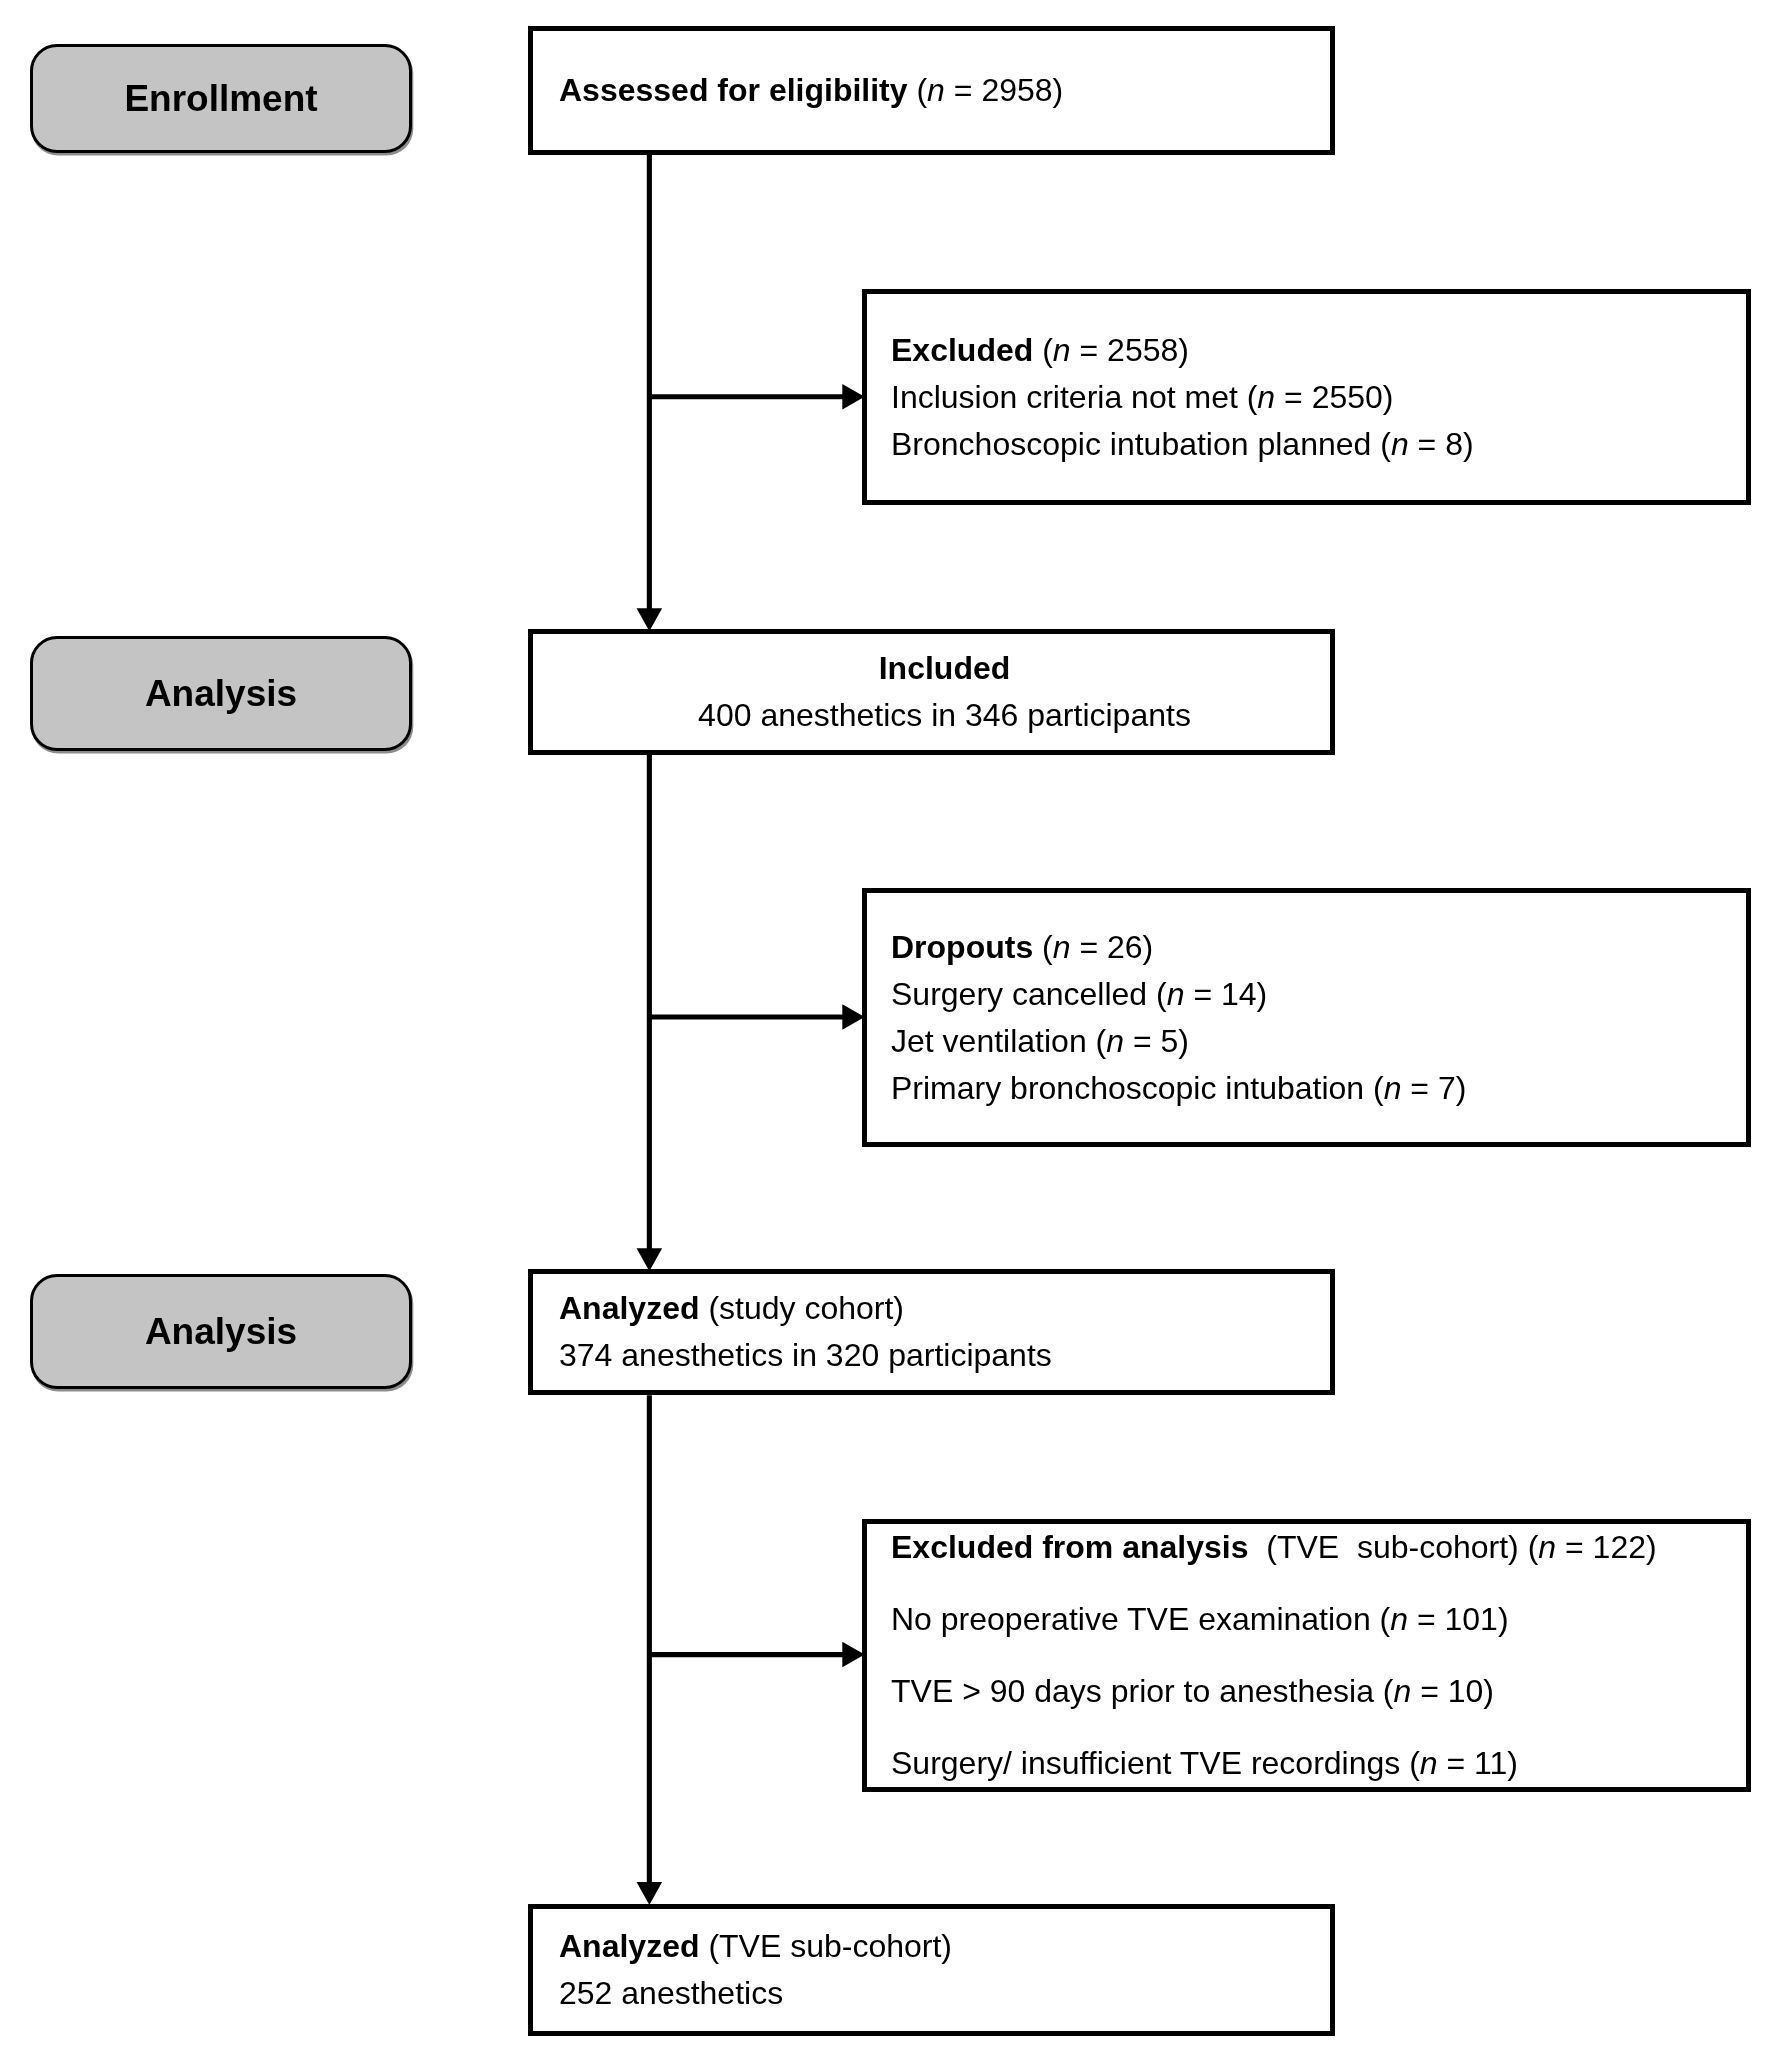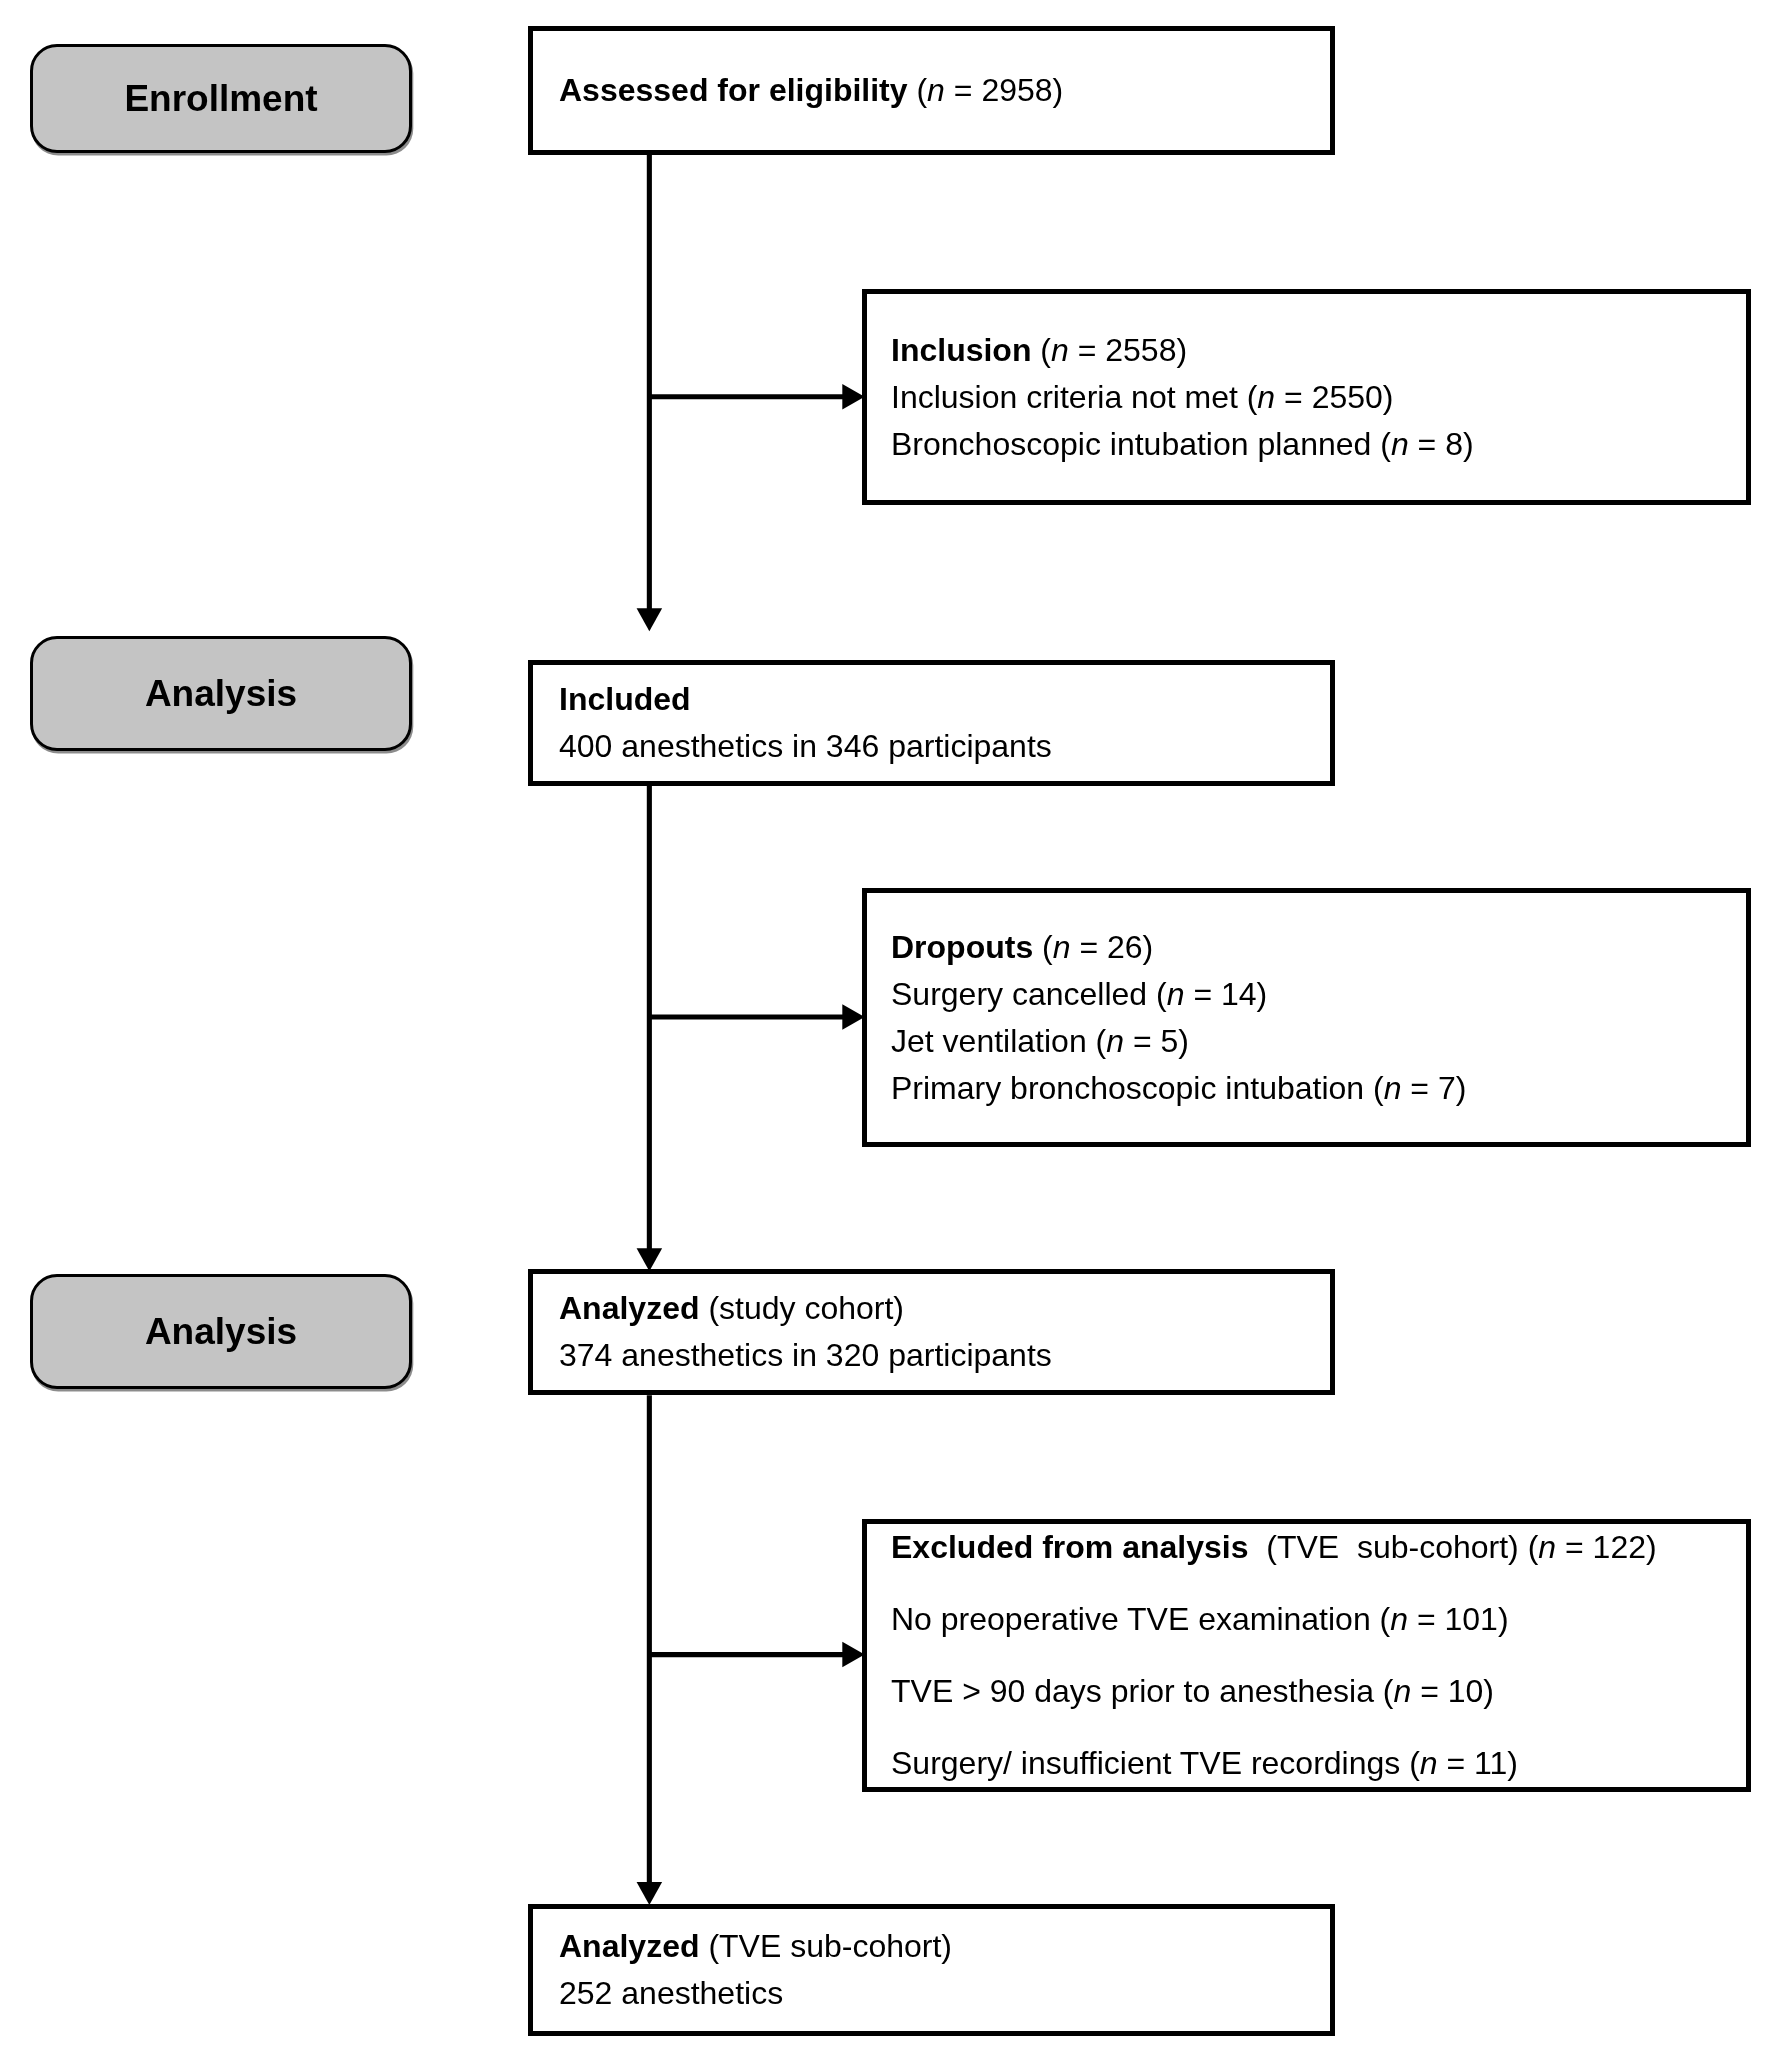--- a/index.html
+++ b/index.html
@@ -86,37 +86,37 @@
     <span>Analysis</span>
   </div>
   <div class="stage-label" style="left:30px; top:1274px; width:382px; height:115px;">
     <span>Analysis</span>
   </div>
 
   <div class="flow-box" style="left:528px; top:25.6px; width:807px; height:129px;">
       <div class="line"><span class="b">Assessed for eligibility </span><span>(</span><span class="i">n</span><span> = 2958)</span></div>
     </div>
 
-  <div class="flow-box" style="left:528px; top:660px; width:807px; height:126px;">
+  <div class="flow-box" style="left:528px; top:629px; width:807px; height:126px;text-align:center;">
       <div class="line"><span class="b">Included</span></div>
       <div class="line"><span>400 anesthetics in 346 participants</span></div>
     </div>
 
   <div class="flow-box" style="left:528px; top:1269px; width:807px; height:126px;">
       <div class="line"><span class="b">Analyzed </span><span>(study cohort)</span></div>
       <div class="line"><span>374 anesthetics in 320 participants</span></div>
     </div>
 
   <div class="flow-box" style="left:528px; top:1904px; width:807px; height:132px;">
       <div class="line"><span class="b">Analyzed </span><span>(TVE sub-cohort)</span></div>
       <div class="line"><span>252 anesthetics</span></div>
     </div>
 
   <div class="flow-box side-box" style="left:862px; top:289px; width:889px; height:216px;">
-      <div class="line"><span class="b">Inclusion </span><span>(</span><span class="i">n</span><span> = 2558)</span></div>
+      <div class="line"><span class="b">Excluded </span><span>(</span><span class="i">n</span><span> = 2558)</span></div>
       <div class="line"><span>Inclusion criteria not met (</span><span class="i">n</span><span> = 2550)</span></div>
       <div class="line"><span>Bronchoscopic intubation planned (</span><span class="i">n</span><span> = 8)</span></div>
     </div>
 
   <div class="flow-box side-box" style="left:862px; top:888px; width:889px; height:259px;">
       <div class="line"><span class="b">Dropouts </span><span>(</span><span class="i">n</span><span> = 26)</span></div>
       <div class="line"><span>Surgery cancelled (</span><span class="i">n</span><span> = 14)</span></div>
       <div class="line"><span>Jet ventilation (</span><span class="i">n</span><span> = 5)</span></div>
       <div class="line"><span>Primary bronchoscopic intubation (</span><span class="i">n</span><span> = 7)</span></div>
     </div>

